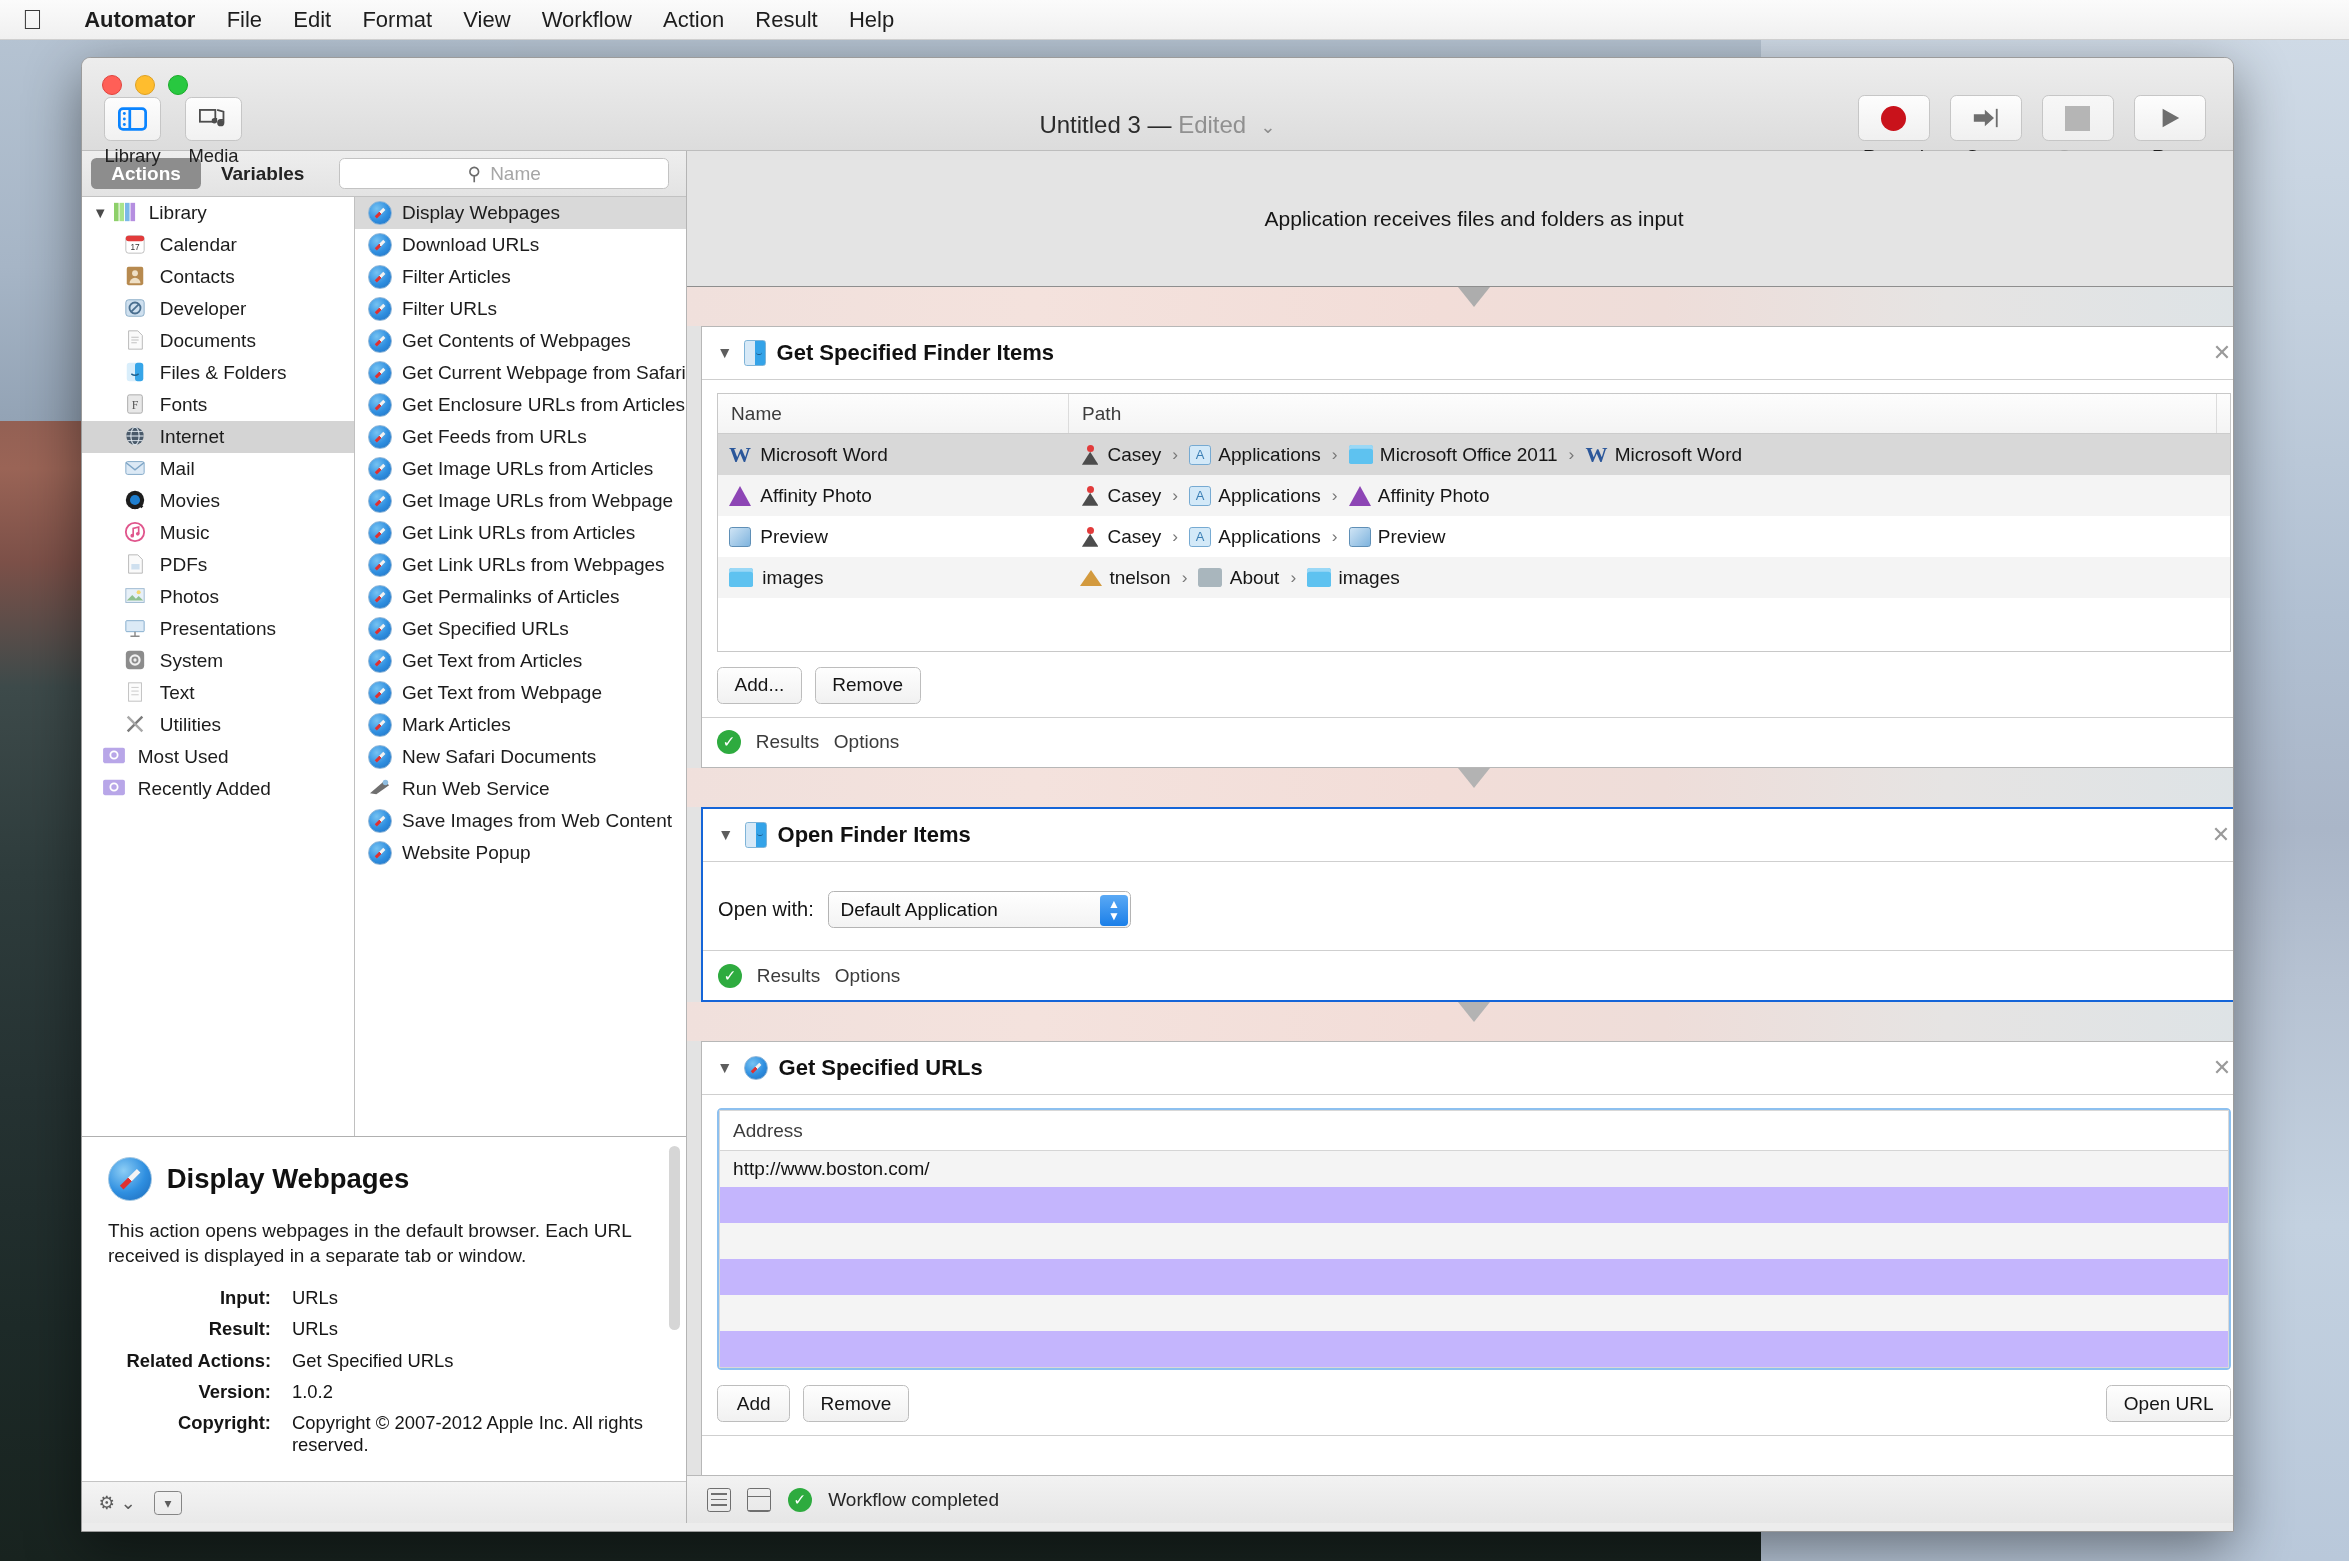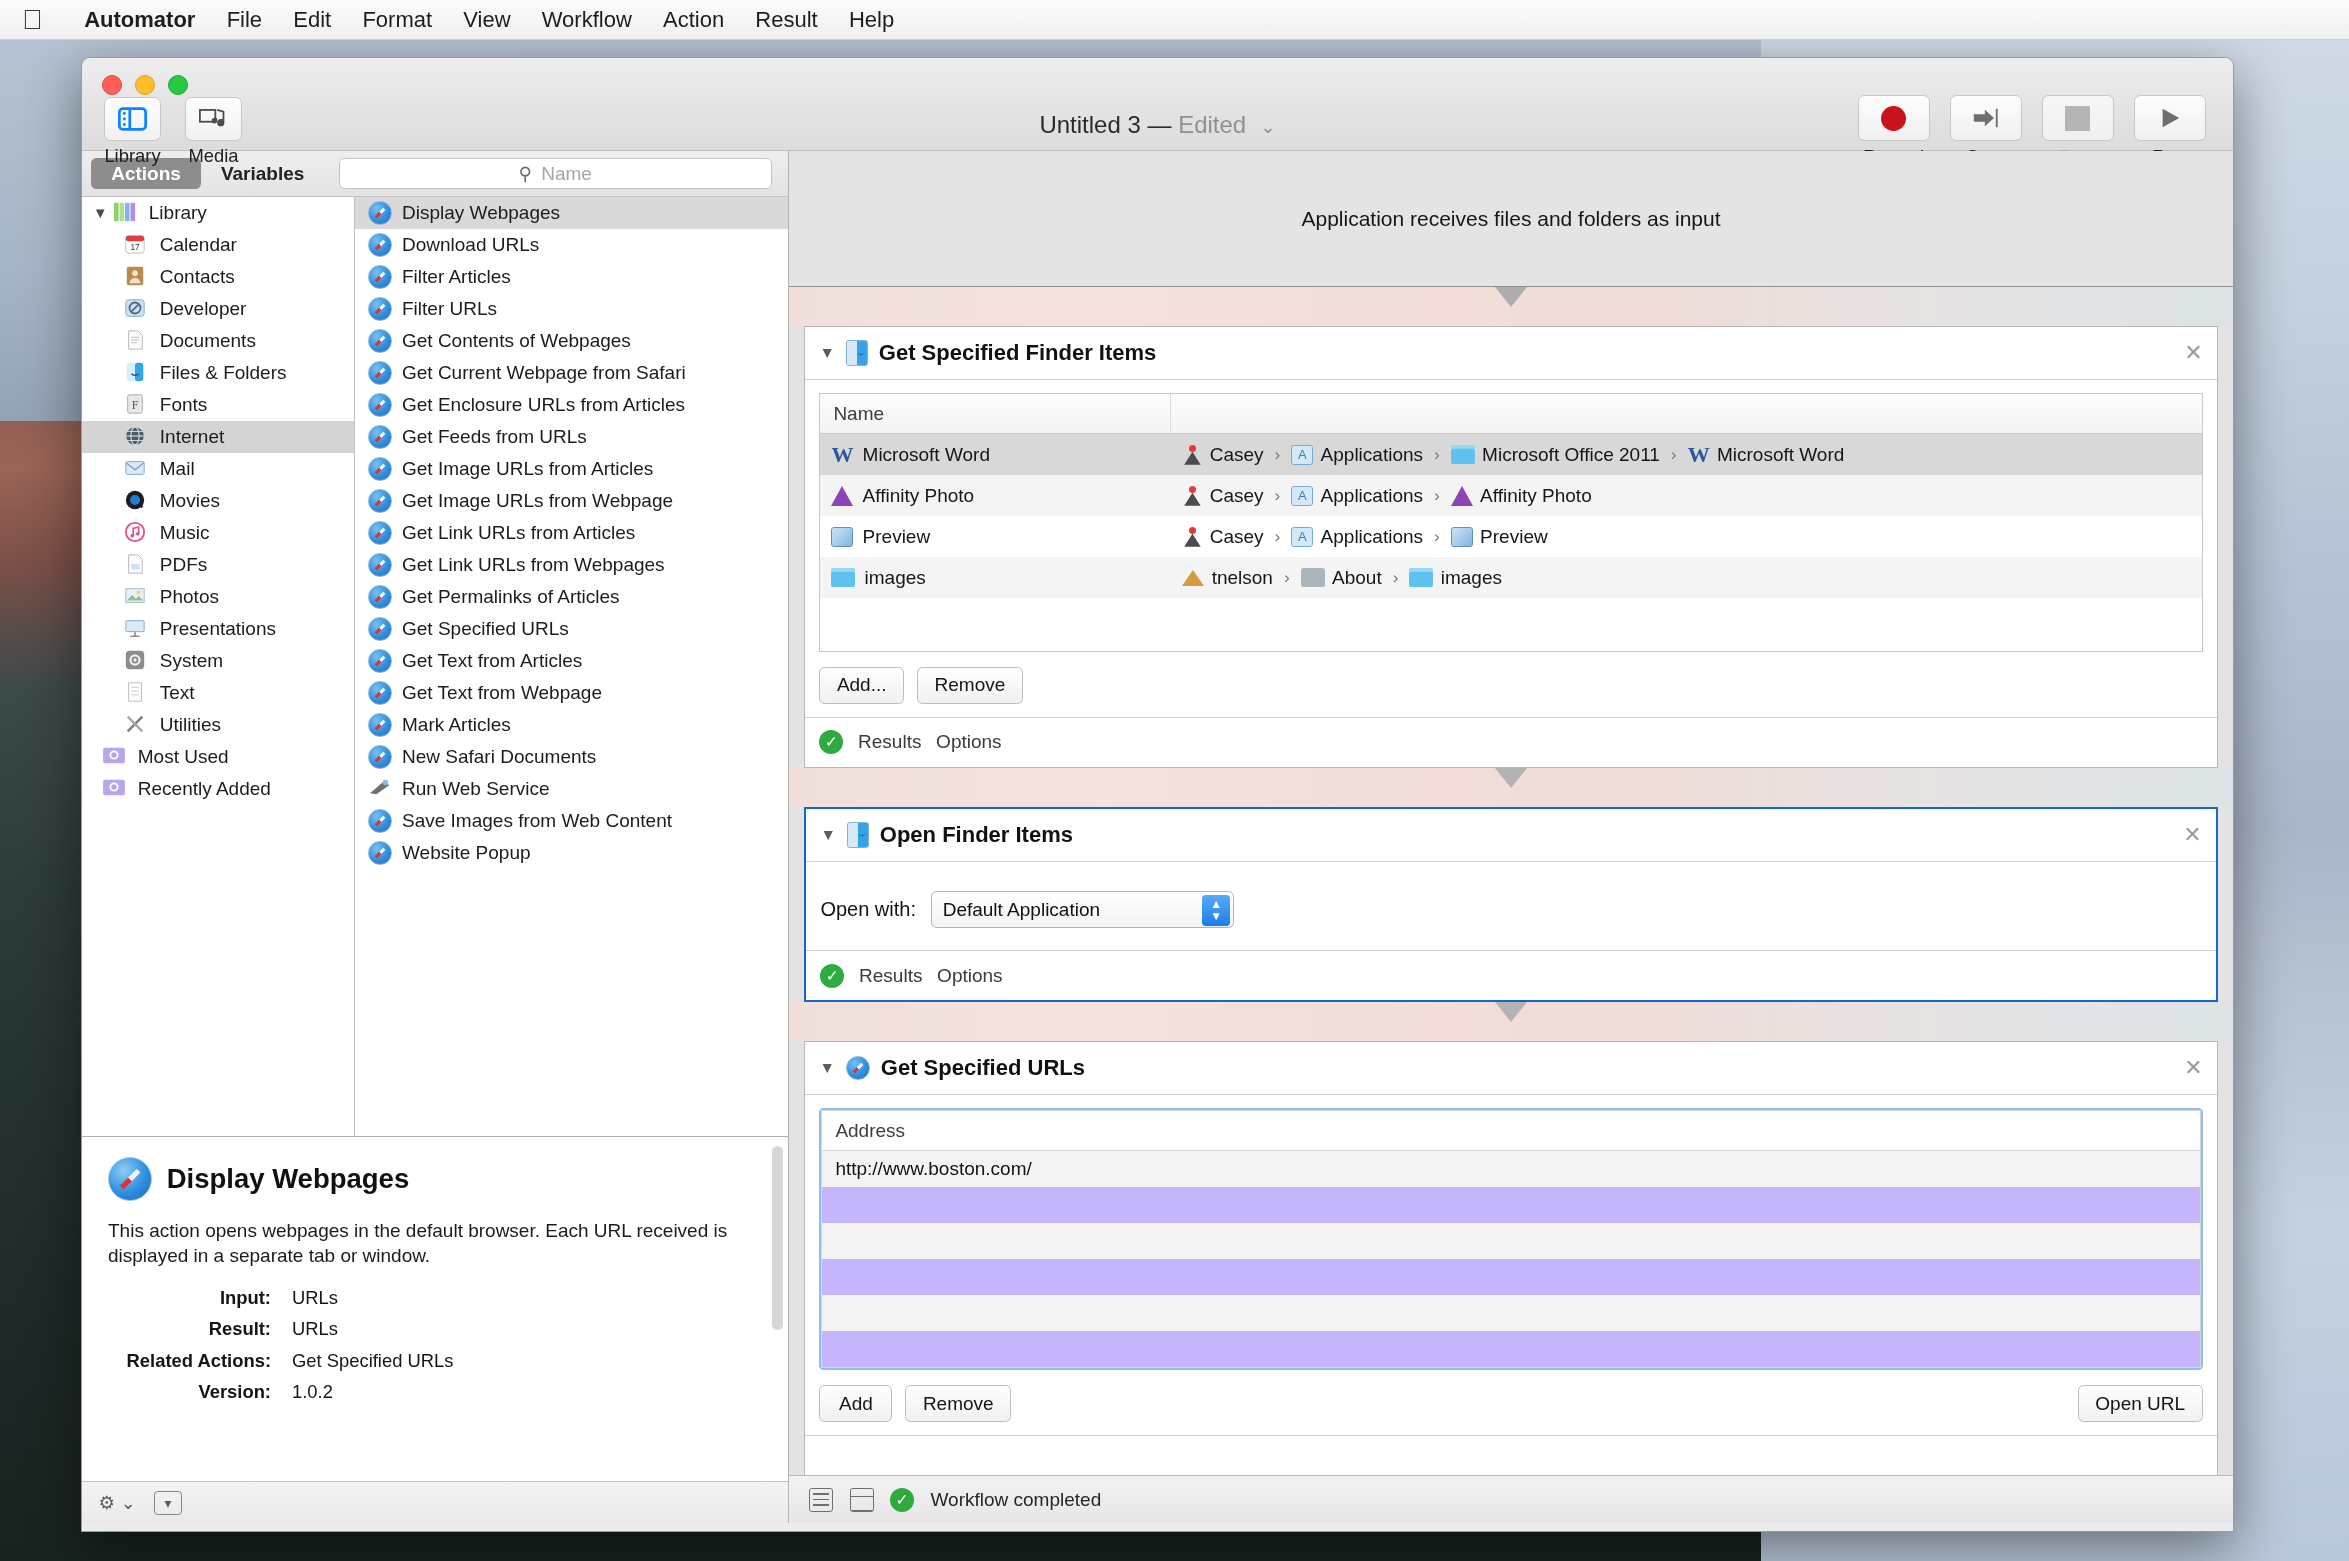--- a/index.html
+++ b/index.html
@@ -676,20 +676,24 @@
             <span class="desc-val">URLs</span>
           </div>
           <div class="desc-row">
             <span class="desc-key">Related Actions:</span>
             <span class="desc-val">Get Specified URLs</span>
           </div>
           <div class="desc-row">
             <span class="desc-key">Version:</span>
             <span class="desc-val">1.0.2</span>
           </div>
+          <div class="desc-row">
+            <span class="desc-key">Copyright:</span>
+            <span class="desc-val">Copyright © 2007-2012 Apple Inc.  All rights reserved.</span>
+          </div>
         </div>
       </div>
 
       <div class="bottombar-left">
         <span class="gear-btn">
           <span>⚙</span>
           <span>⌄</span>
         </span>
         <span class="box-btn">▾</span>
       </div>
@@ -708,20 +712,21 @@
           <div class="act-head">
             <span class="act-tri">▼</span>
             <span class="finder-ico"></span>
             <span class="act-title">Get Specified Finder Items</span>
             <span class="act-close">✕</span>
           </div>
           <div class="act-body">
             <div class="tbl">
               <div class="tbl-head">
                 <div class="th name">Name</div>
+                <div class="th path">Path</div>
                 <div class="th rest"></div>
               </div>
               <div class="tr sel">
                 <div class="td-name">
                   <span class="icon-sq ico-word">W</span>
                   <span>Microsoft Word</span>
                 </div>
                 <div class="td-path">
                   <span class="crumb">
                       <span class="ico-user"></span>

